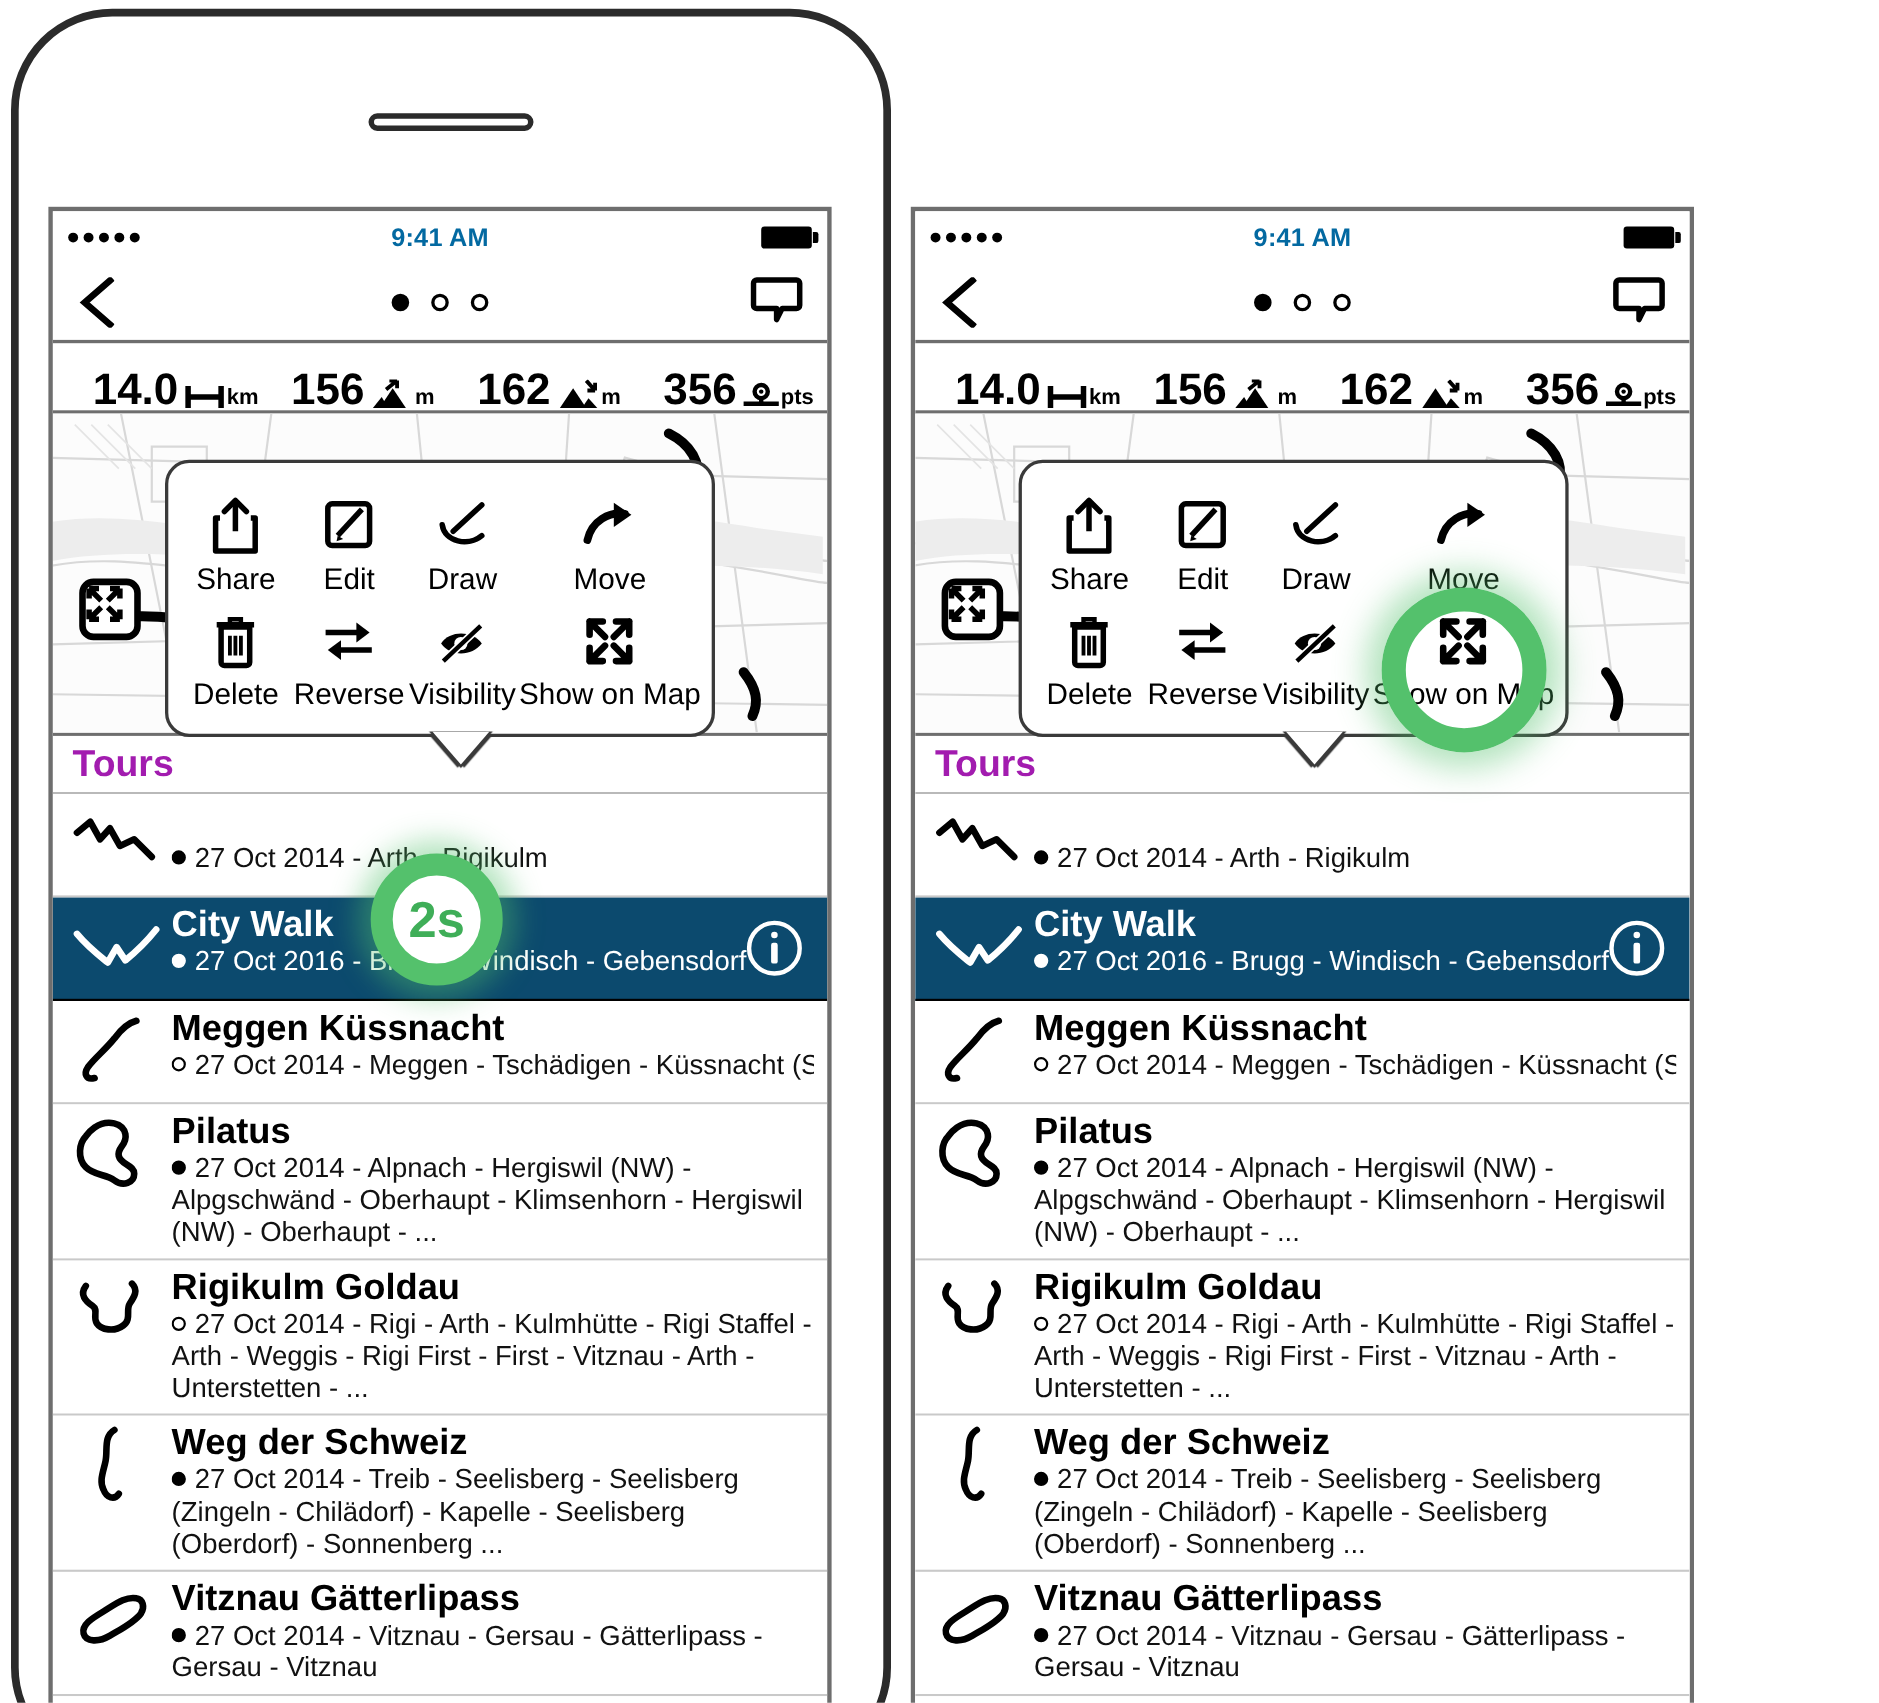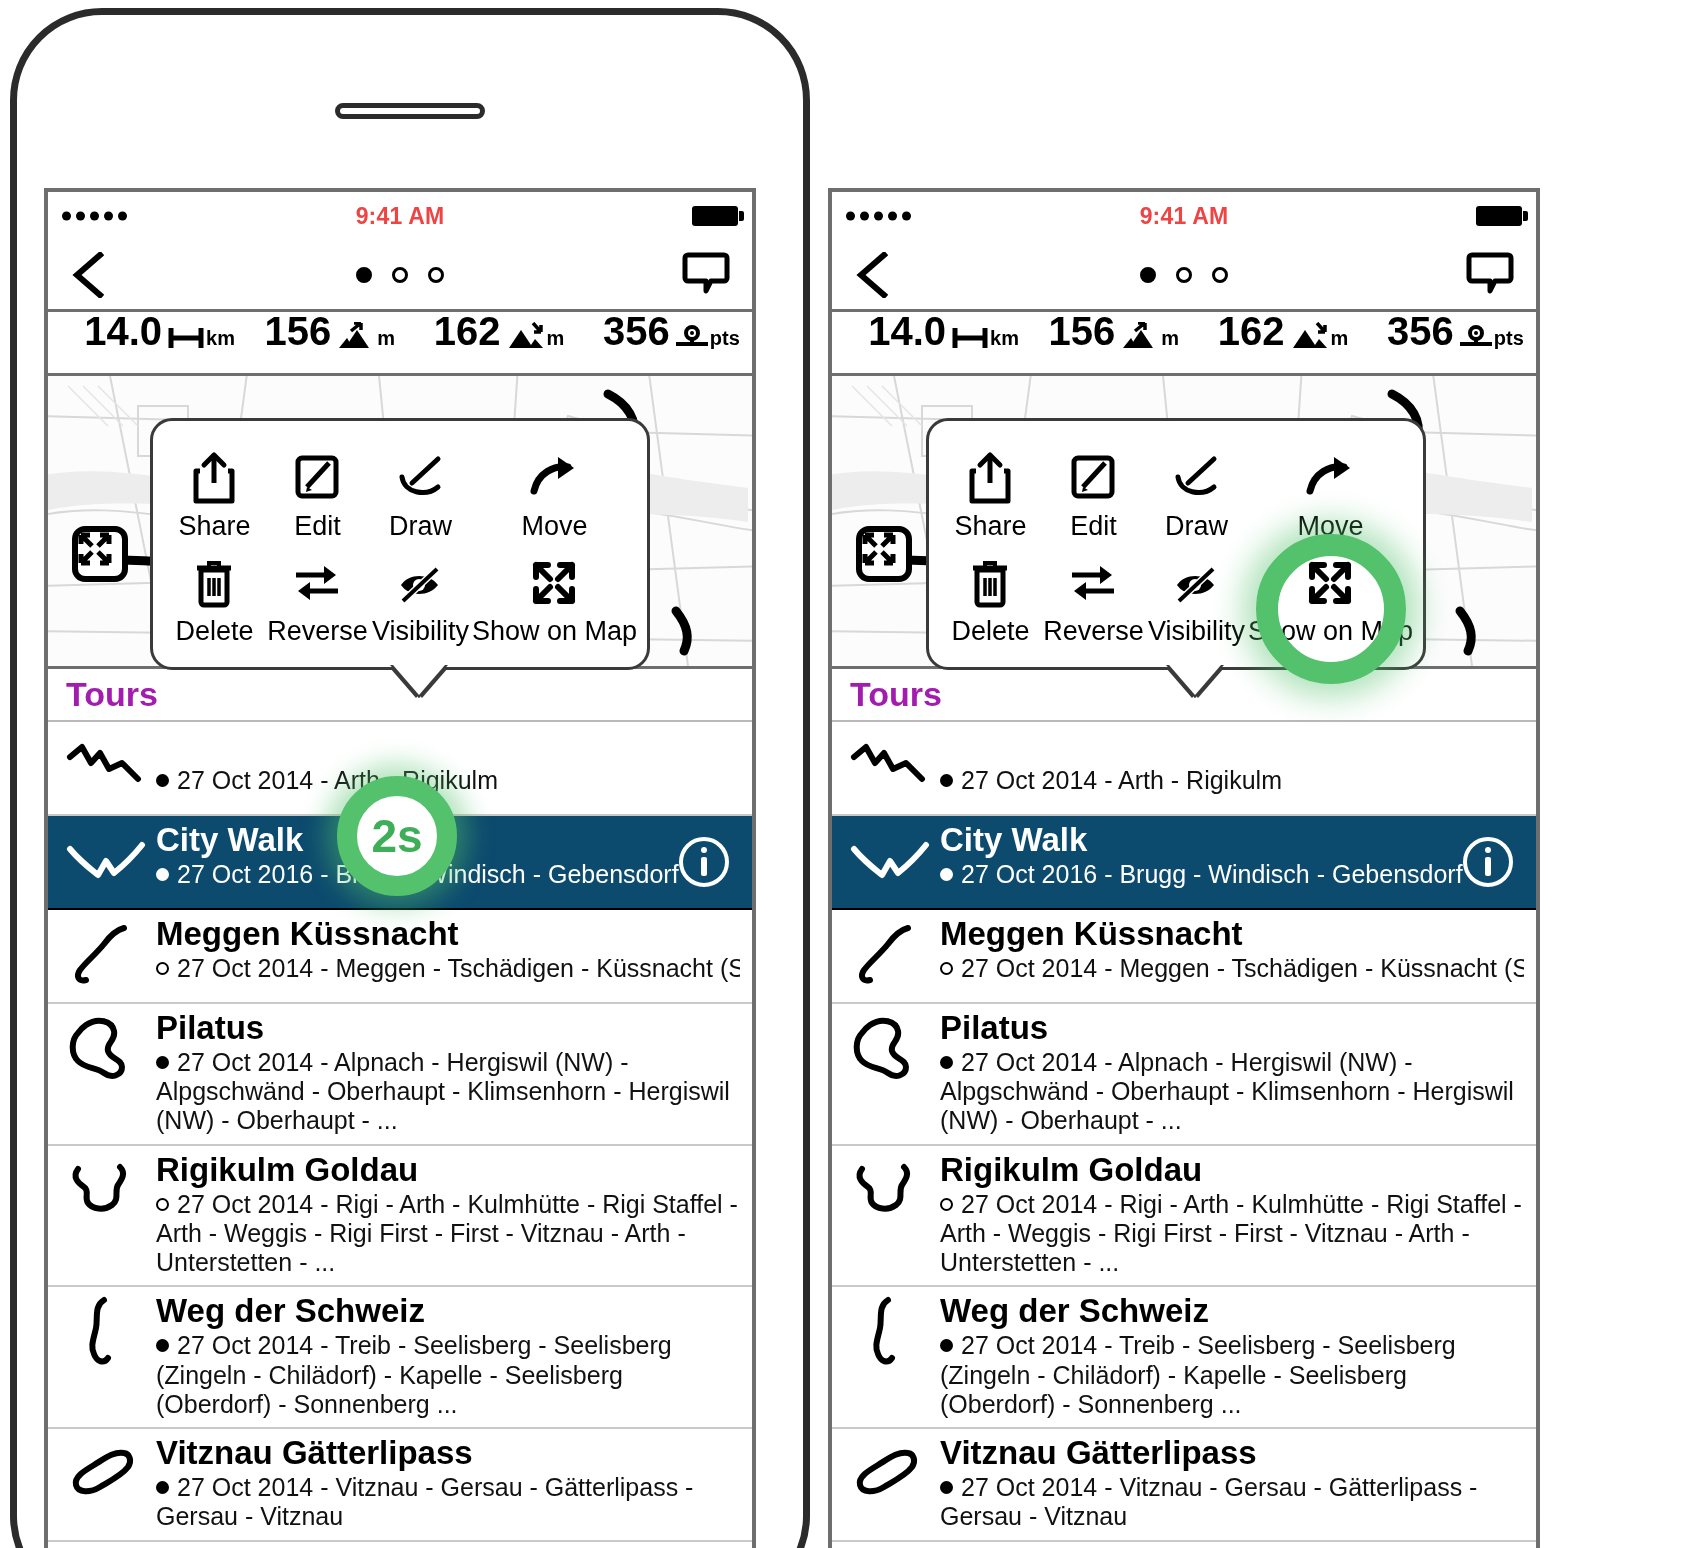--- a/index.html
+++ b/index.html
@@ -39,21 +39,21 @@
 
   
   .status-bar {
     position: relative; height: 48px;
     display: flex; align-items: center; justify-content: center;
     background: #fff;
   }
   .sb-dots { position: absolute; left: 14px; top: 50%; transform: translateY(-50%);
              display: flex; gap: 5px; }
   .sb-dots i { width: 9px; height: 9px; border-radius: 50%; background: #000; display:block; }
-  .sb-time { font-size: 23px; font-weight: 700; color:#ef4444; letter-spacing: .2px; }
+  .sb-time { font-size: 23px; font-weight: 700; color:#0369a1; letter-spacing: .2px; }
   .sb-batt { position: absolute; right: 14px; top: 50%; transform: translateY(-50%);
              width: 46px; height: 20px; background: #000; border-radius: 3px; }
   .sb-batt::after { content:""; position:absolute; right:-6px; top:5px; width:5px; height:10px;
                     background:#000; border-radius: 0 2px 2px 0; }
 
   
   .nav-bar {
     position: relative; height: 72px; border-bottom: 3px solid #6e6e6e;
     display: flex; align-items: center; justify-content: center;
     background: #fff;
@@ -64,21 +64,21 @@
   .page-dots { display: flex; gap: 20px; align-items: center; }
   .page-dots span { width: 16px; height: 16px; border-radius: 50%;
                     border: 3px solid #000; display:block; }
   .page-dots span.on { background: #000; }
   .nav-comment { position: absolute; right: 22px; top: 50%; transform: translateY(-50%);
                  cursor: pointer; }
 
   
   .stats-bar {
     height: 64px; border-bottom: 3px solid #6e6e6e;
-    display: flex; align-items: flex-start; justify-content: space-around;
+    display: flex; align-items: flex-end; justify-content: space-around;
     background: #fff; padding: 0 8px;
   }
   .stat { display: flex; align-items: flex-end; gap: 4px; }
   .stat-val { font-size: 40px; font-weight: 700; color:#000; line-height: .95; }
   .stat-ico { display:flex; flex-direction: row; align-items:center; width: 42px; }
   .stat-ico .glyph { height: 26px; display:flex; align-items:flex-end; justify-content:center; }
   .stat-unit { font-size: 20px; font-weight: 700; color:#000; line-height: 1; margin-top:1px; }
 
   
   .map {

